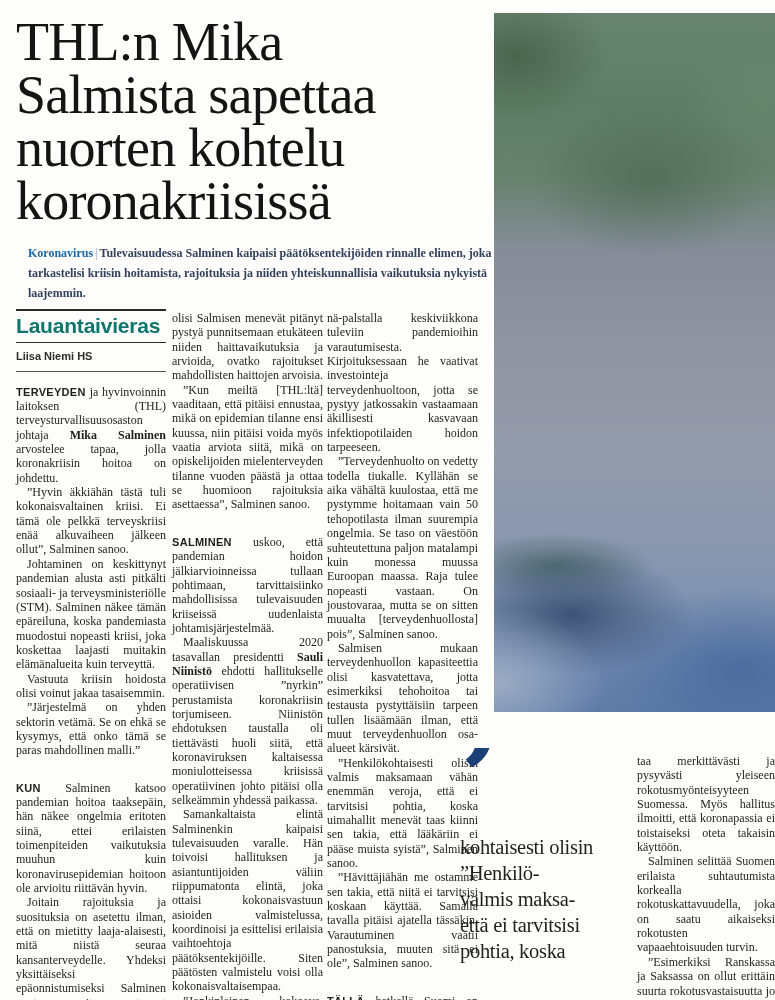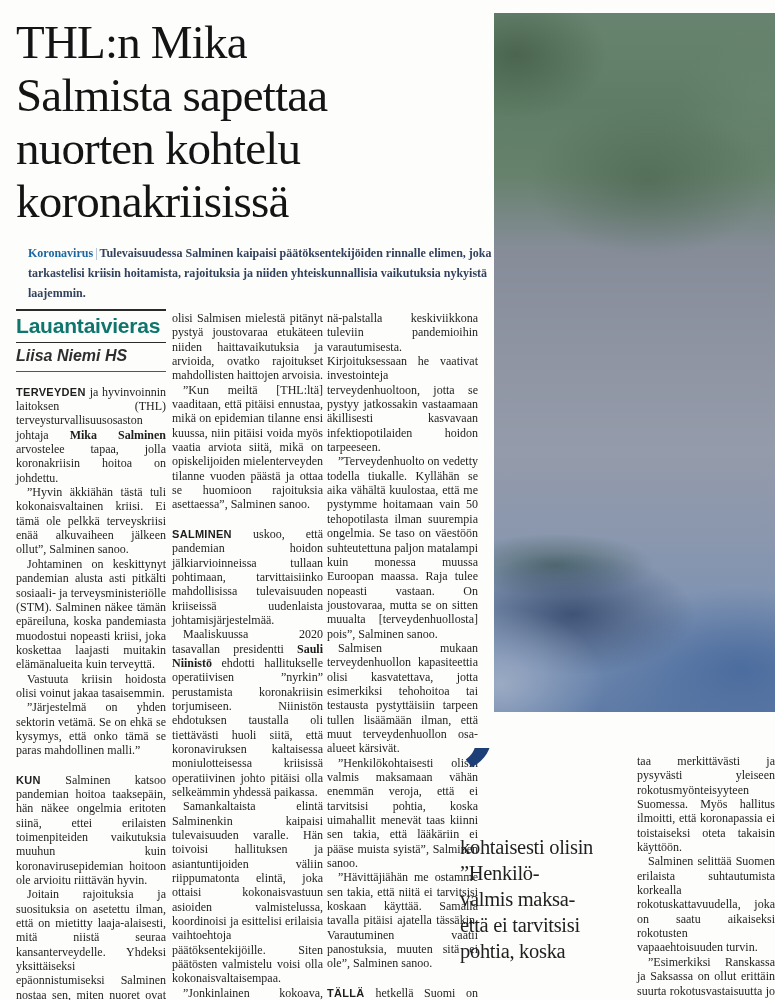--- a/index.html
+++ b/index.html
@@ -1,41 +1,41 @@
 <!DOCTYPE html>
 <html><head>
 <meta charset="utf-8">
 <style>
   html,body{margin:0;padding:0;}
   .page{position:relative;width:775px;height:1000px;background:#fdfdfc;overflow:hidden;
         font-family:"Liberation Serif",serif;color:#1e1e1e;}
   .headline{position:absolute;left:16px;top:16px;width:470px;
-        font-size:47px;line-height:53px;font-weight:500;color:#141414;letter-spacing:-0.8px;}
+        font-size:54px;line-height:53px;font-weight:500;color:#141414;letter-spacing:-0.8px;}
   .kicker{position:absolute;left:28px;top:243px;width:464px;
         font-size:12px;line-height:20px;font-weight:600;color:#32415c;}
   .kicker .klabel{color:#1a67a3;font-weight:700;}
   .kicker .ksep{color:#8aa6c0;font-weight:400;padding:0 2px;}
   .col{position:absolute;text-align:justify;font-size:12px;line-height:14.35px;}
   #col0{left:16px;top:303px;width:150px;height:697px;}
   #col1{left:172px;top:311px;width:151px;height:689px;}
   #col2{left:327px;top:311px;width:151px;height:689px;}
   #col3{left:637px;top:754px;width:138px;height:246px;}
   .col p{margin:0;}
   .col p.ind{text-indent:11px;}
-  .col p.sp{margin-top:15px;}
+  .col p.sp{margin-top:23px;}
   .lead{font-family:"Liberation Sans",sans-serif;font-weight:700;font-size:11px;letter-spacing:0.3px;}
   .bname{font-weight:700;}
   .secblock{margin-bottom:13px;}
   .secrule-top{border:none;border-top:2px solid #2a2a2a;margin:6px 0 0 0;}
   .secrule-mid{border:none;border-top:1px solid #2a2a2a;margin:0;}
   .secrule-bot{border:none;border-top:1px solid #555;margin:0;}
   .sectitle{font-family:"Liberation Sans",sans-serif;font-weight:700;font-size:21px;
         color:#0f766e;padding:8px 0 9px 0;letter-spacing:-0.2px;}
-  .byline{font-family:"Liberation Sans",sans-serif;font-weight:700;font-size:16px;
-        color:#2e2e2e;padding:6px 0 7px 0;font-style:italic;}
+  .byline{font-family:"Liberation Sans",sans-serif;font-weight:700;font-size:11px;
+        color:#2e2e2e;padding:6px 0 7px 0;}
   .photo{position:absolute;left:494px;top:13px;width:281px;height:699px;
      background:
        radial-gradient(ellipse 150px 110px at 2% 96%, rgba(165,178,200,0.85), rgba(165,178,200,0) 70%),
        radial-gradient(ellipse 170px 85px at 28% 86%, rgba(52,72,108,0.85), rgba(52,72,108,0) 72%),
        radial-gradient(ellipse 200px 115px at 88% 94%, rgba(70,104,156,0.85), rgba(70,104,156,0) 72%),
        radial-gradient(ellipse 140px 45px at 22% 79%, rgba(56,86,80,0.65), rgba(56,86,80,0) 70%),
        radial-gradient(ellipse 130px 90px at 8% 6%, rgba(58,82,60,0.6), rgba(58,82,60,0) 70%),
        radial-gradient(ellipse 170px 110px at 55% 24%, rgba(66,92,70,0.5), rgba(66,92,70,0) 70%),
        radial-gradient(ellipse 120px 90px at 96% 12%, rgba(110,138,116,0.5), rgba(110,138,116,0) 70%),
        linear-gradient(180deg,#688470 0%,#5f7d66 13%,#66816c 23%,#868d99 34%,#8f95a3 50%,
@@ -74,21 +74,21 @@
   <p class=""><span class="lead">TERVEYDEN </span><span>ja hyvinvoinnin laitoksen (THL) terveysturvallisuusosaston johtaja </span><span class="bname">Mika Salminen</span><span> arvostelee tapaa, jolla koronakriisin hoitoa on johdettu.</span></p>
       <p class="ind "><span>”Hyvin äkkiähän tästä tuli kokonaisvaltainen kriisi. Ei tämä ole pelkkä terveyskriisi enää alkuvaiheen jälkeen ollut”, Salminen sanoo.</span></p>
       <p class="ind "><span>Johtaminen on keskittynyt pandemian alusta asti pitkälti sosiaali- ja terveysministeriölle (STM). Salminen näkee tämän epäreiluna, koska pandemiasta muodostui nopeasti kriisi, joka koskettaa laajasti muitakin elämänalueita kuin terveyttä.</span></p>
       <p class="ind "><span>Vastuuta kriisin hoidosta olisi voinut jakaa tasaisemmin.</span></p>
       <p class="ind "><span>”Järjestelmä on yhden sektorin vetämä. Se on ehkä se kysymys, että onko tämä se paras mahdollinen malli.”</span></p>
       <p class="sp"><span class="lead">KUN </span><span>Salminen katsoo pandemian hoitoa taaksepäin, hän näkee ongelmia eritoten siinä, ettei erilaisten toimenpiteiden vaikutuksia muuhun kuin koronavirusepidemian hoitoon ole arvioitu riittävän hyvin.</span></p>
       <p class="ind "><span>Joitain rajoituksia ja suosituksia on asetettu ilman, että on mietitty laaja-alaisesti, mitä niistä seuraa kansanterveydelle. Yhdeksi yksittäiseksi epäonnistumiseksi Salminen nostaa sen, miten nuoret ovat joutuneet kärsimään pandemian aiheuttamista rajoituksista.</span></p>
     </div>
 
   <div class="col" id="col1">
-      <p class=""><span>olisi Salmisen mielestä pitänyt pystyä joustovaraa etukäteen niiden haittavaikutuksia ja arvioida, ovatko rajoitukset mahdollisten haittojen arvoisia.</span></p>
+      <p class=""><span>olisi Salmisen menevät pitänyt pystyä punnitsemaan etukäteen niiden haittavaikutuksia ja arvioida, ovatko rajoitukset mahdollisten haittojen arvoisia.</span></p>
       <p class="ind "><span>”Kun meiltä [THL:ltä] vaaditaan, että pitäisi ennustaa, mikä on epidemian tilanne ensi kuussa, niin pitäisi voida myös vaatia arviota siitä, mikä on opiskelijoiden mielenterveyden tilanne vuoden päästä ja ottaa se huomioon rajoituksia asettaessa”, Salminen sanoo.</span></p>
       <p class="sp"><span class="lead">SALMINEN </span><span>uskoo, että pandemian hoidon jälkiarvioinneissa tullaan pohtimaan, tarvittaisiinko mahdollisissa tulevaisuuden kriiseissä uudenlaista johtamisjärjestelmää.</span></p>
       <p class="ind "><span>Maaliskuussa 2020 tasavallan presidentti </span><span class="bname">Sauli Niinistö</span><span> ehdotti hallitukselle operatiivisen ”nyrkin” perustamista koronakriisin torjumiseen. Niinistön ehdotuksen taustalla oli tiettävästi huoli siitä, että koronaviruksen kaltaisessa moniulotteisessa kriisissä operatiivinen johto pitäisi olla selkeämmin yhdessä paikassa.</span></p>
       <p class="ind "><span>Samankaltaista elintä Salminenkin kaipaisi tulevaisuuden varalle. Hän toivoisi hallituksen ja asiantuntijoiden väliin riippumatonta elintä, joka ottaisi kokonaisvastuun asioiden valmistelussa, koordinoisi ja esittelisi erilaisia vaihtoehtoja päätöksentekijöille. Siten päätösten valmistelu voisi olla kokonaisvaltaisempaa.</span></p>
       <p class="ind "><span>”Jonkinlainen kokoava, monen sektorin edustajan porukka olisi voinut olla nytkin ihan hyvä siinä poliitikkojen ja asiantuntijoiden välissä vetämässä yhteen asioita. Ei päättämässä, mutta miettimässä vaihtoehtoja”, Salminen sanoo.</span></p>
     </div>
   <div class="col" id="col2">
       <p class=""><span>nä-palstalla keskiviikkona tuleviin pandemioihin varautumisesta. Kirjoituksessaan he vaativat investointeja terveydenhuoltoon, jotta se pystyy jatkossakin vastaamaan äkillisesti kasvavaan infektiopotilaiden hoidon tarpeeseen.</span></p>
       <p class="ind "><span>”Terveydenhuolto on vedetty todella tiukalle. Kyllähän se aika vähältä kuulostaa, että me pystymme hoitamaan vain 50 tehopotilasta ilman suurempia ongelmia. Se taso on väestöön suhteutettuna paljon matalampi kuin monessa muussa Euroopan maassa. Raja tulee nopeasti vastaan. On joustovaraa, mutta se on sitten muualta [terveydenhuollosta] pois”, Salminen sanoo.</span></p>
       <p class="ind "><span>Salmisen mukaan terveydenhuollon kapasiteettia olisi kasvatettava, jotta esimerkiksi tehohoitoa tai testausta pystyttäisiin tarpeen tullen lisäämään ilman, että muut terveydenhuollon osa-alueet kärsivät.</span></p>

